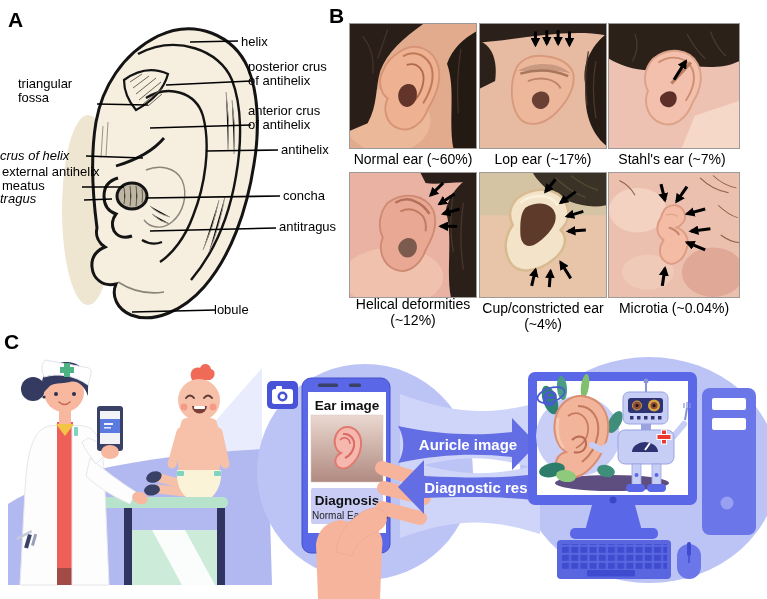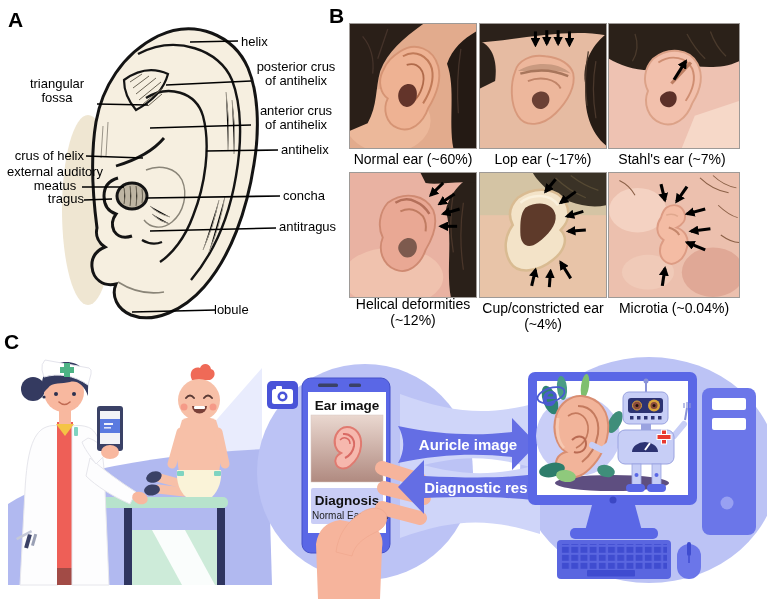--- a/index.html
+++ b/index.html
@@ -1,22 +1,22 @@
 <!DOCTYPE html>
 <html><head>
 <meta charset="utf-8">
 <style>
   html,body{margin:0;padding:0;background:#fff;}
   .stage{position:relative;width:767px;height:599px;background:#fff;overflow:hidden;
          font-family:"Liberation Sans",sans-serif;color:#000;}
   .stage svg{display:block;}
   .panel-letter{position:absolute;font-size:21px;font-weight:bold;color:#000;}
   .lbl{position:absolute;font-size:13px;line-height:13.5px;white-space:pre-line;color:#000;}
-  .lbl.center{text-align:center;}
-  .lbl.right{text-align:right;}
+  .lbl.center{text-align:left;}
+  .lbl.right{font-style:italic;}
   .photo{position:absolute;border:1px solid rgba(40,30,25,.45);box-sizing:border-box;overflow:hidden;}
   .photo svg{width:100%;height:100%;}
   .cap{position:absolute;font-size:14px;line-height:16px;text-align:center;white-space:pre-line;color:#000;}
   .abs{position:absolute;}
 </style>
 </head>
 <body>
 
 <div class="stage">
 
@@ -74,21 +74,21 @@
       <path d="M 97,104 L 148,105"></path>
       <path d="M 86,156 L 143,158"></path>
       <path d="M 82,187 L 124,187"></path>
       <path d="M 84,200 L 112,199"></path>
     </g>
   </svg>
 
   <div class="lbl center" style="left:18px;top:77px;width:78px">triangular
 fossa</div>
   <div class="lbl right" style="left:0;top:149px;width:84px">crus of helix</div>
-  <div class="lbl center" style="left:2px;top:165px;width:106px">external auditory
+  <div class="lbl center" style="left:2px;top:165px;width:106px">external antihelix
 meatus</div>
   <div class="lbl right" style="left:0;top:192px;width:84px">tragus</div>
   <div class="lbl" style="left:241px;top:35px">helix</div>
   <div class="lbl center" style="left:248px;top:60px;width:96px">posterior crus
 of antihelix</div>
   <div class="lbl center" style="left:248px;top:104px;width:96px">anterior crus
 of antihelix</div>
   <div class="lbl" style="left:281px;top:143px">antihelix</div>
   <div class="lbl" style="left:283px;top:189px">concha</div>
   <div class="lbl" style="left:279px;top:220px">antitragus</div>

